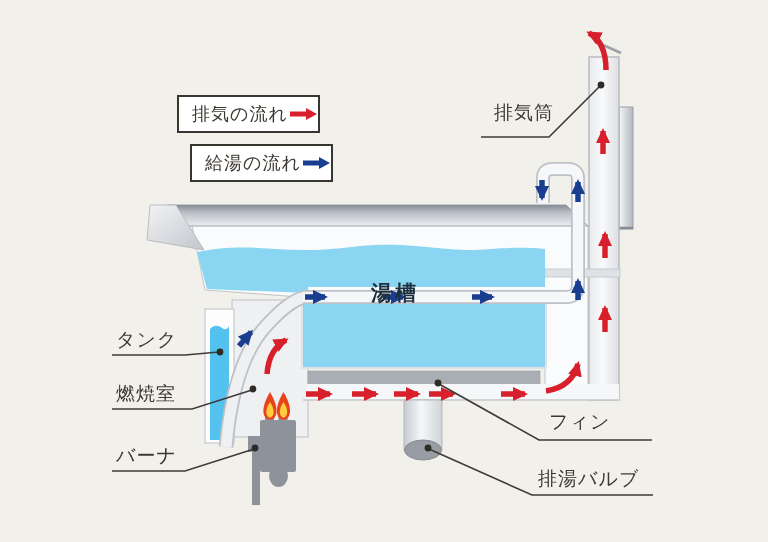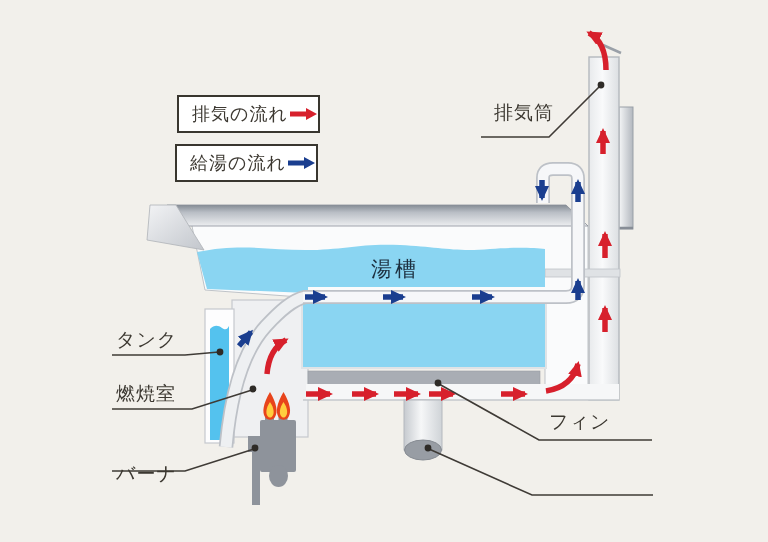--- a/index.html
+++ b/index.html
@@ -10,21 +10,21 @@
     position:relative;overflow:hidden;
   }
   .stage{position:absolute;left:0;top:0;width:768px;height:542px;}
   svg.diagram{position:absolute;left:0;top:0;}
   .callout{
     position:absolute;white-space:nowrap;
     font-size:19px;font-weight:500;color:#3c3831;letter-spacing:1px;
   }
   .tub-label{
     position:absolute;white-space:nowrap;
-    font-size:21px;font-weight:400;color:#1d3040;letter-spacing:3px;
+    font-size:21px;font-weight:700;color:#1d3040;letter-spacing:3px;margin-top:24px;
   }
   .legend-box{
     position:absolute;box-sizing:border-box;
     width:143px;height:38px;
     background:#ffffff;border:2px solid #39362f;
     display:flex;align-items:center;gap:2px;
     padding-left:13px;
   }
   .legend-box .legend-text{
     font-size:18px;font-weight:500;color:#3c3831;letter-spacing:1px;
@@ -168,27 +168,28 @@
     <circle cx="428" cy="448" r="3.4" stroke="none"></circle>
   </g>
 </svg>
 
 <div class="legend-box" style="left:177px;top:95px;">
   <span class="legend-text">排気の流れ</span>
   <svg class="legend-arrow" width="28" height="14">
     <polygon points="0,4.5 16,4.5 16,1 27,7 16,13 16,9.5 0,9.5" fill="#d7202c"></polygon>
   </svg>
 </div>
-<div class="legend-box" style="left:175px;top:144px;">
+<div class="legend-box" style="left:190px;top:144px;">
   <span class="legend-text">給湯の流れ</span>
   <svg class="legend-arrow" width="28" height="14">
     <polygon points="0,4.5 16,4.5 16,1 27,7 16,13 16,9.5 0,9.5" fill="#1a3e8f"></polygon>
   </svg>
 </div>
 
 <span class="tub-label" style="left:371px;top:255px;">湯槽</span>
 <span class="callout" style="left:485px;top:100px;margin-left:9px;">排気筒</span>
 <span class="callout" style="left:116px;top:327px;font-family:Liberation Serif, serif;">タンク</span>
 <span class="callout" style="left:116px;top:381px;text-align:center;">燃焼室</span>
-<span class="callout" style="left:116px;top:443px;margin-top:18px;">バーナ</span>
+<span class="callout" style="left:116px;top:443px;">バーナ</span>
 <span class="callout" style="left:549px;top:409px;">フィン</span>
+<span class="callout" style="left:538px;top:466px;">排湯バルブ</span>
 
 </div>
 
 </body></html>

